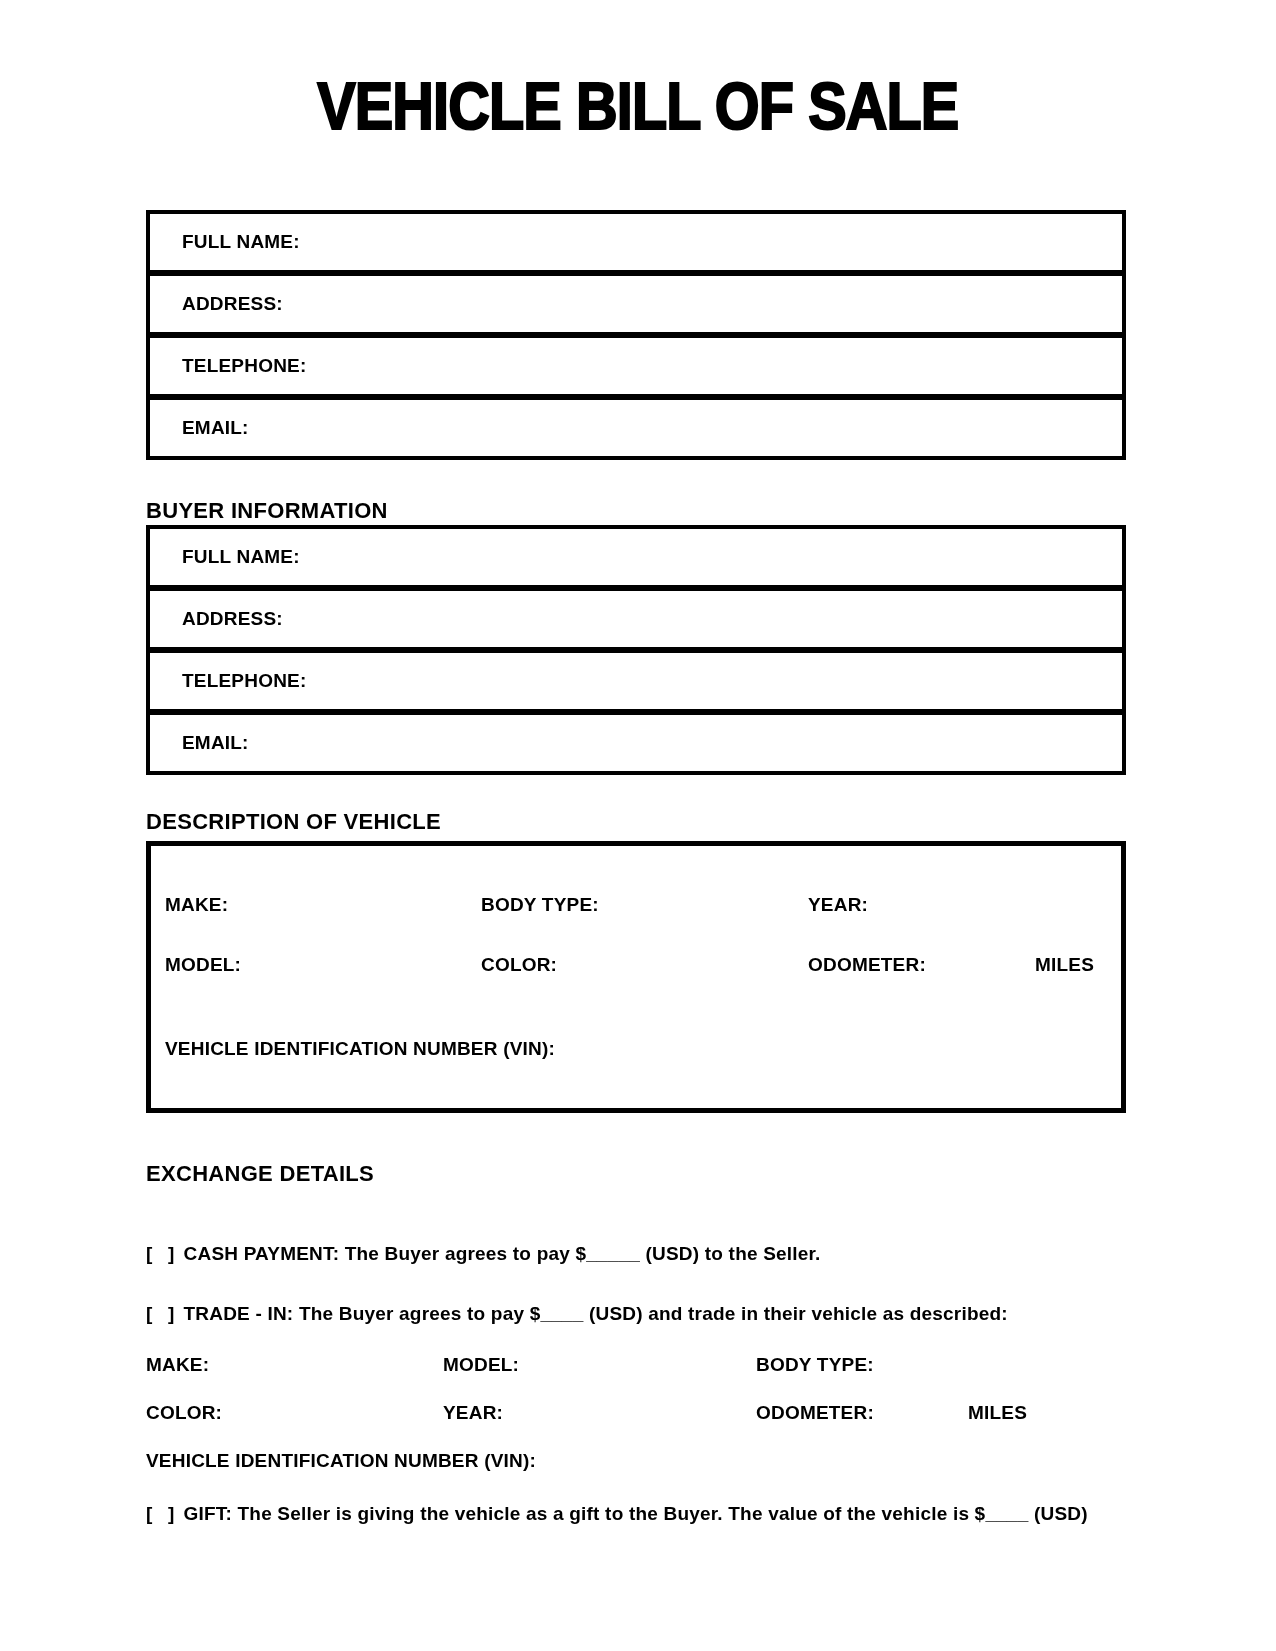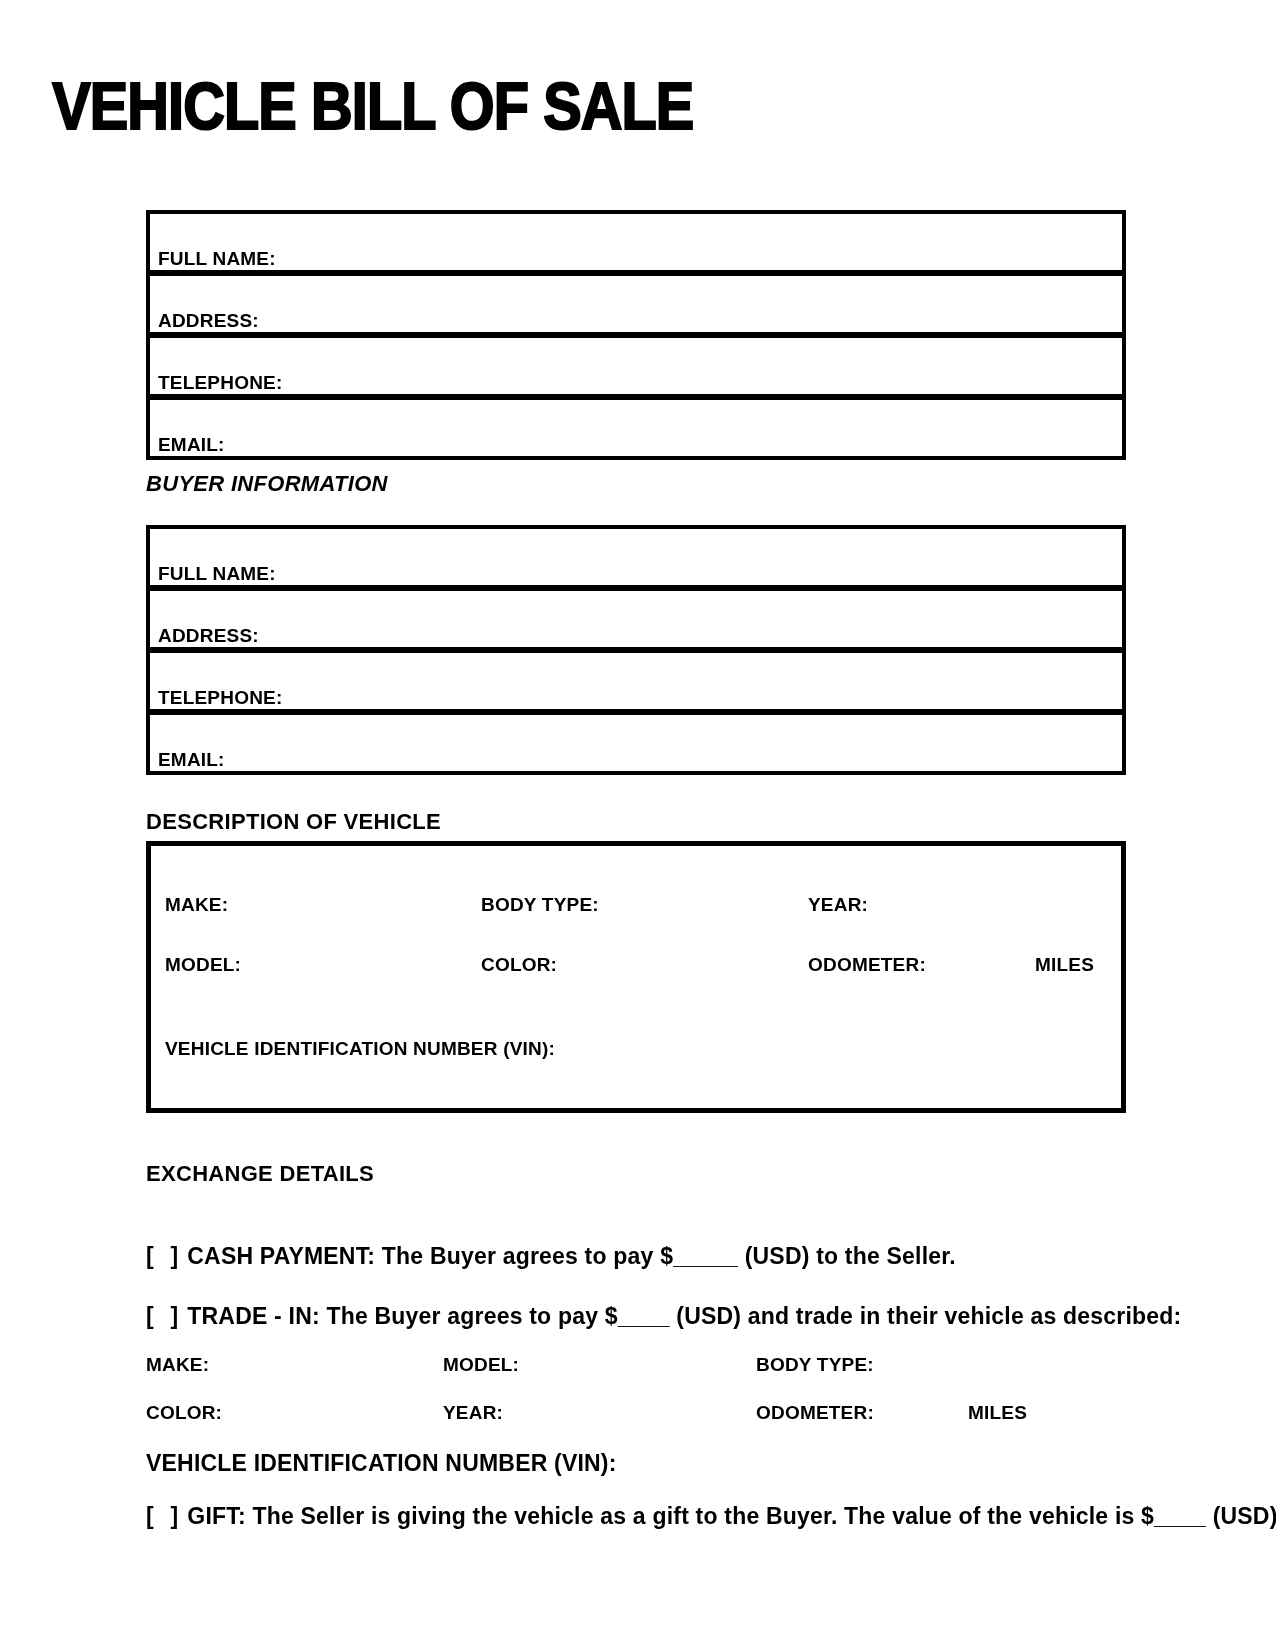--- a/index.html
+++ b/index.html
@@ -7,61 +7,61 @@
     position:relative;
     width:1276px; height:1651px;
     background:#ffffff;
     color:#000000;
     font-family:"Liberation Sans","DejaVu Sans",sans-serif;
     font-weight:bold;
     overflow:hidden;
   }
 
   
-  .title-wrap { position:absolute; top:72px; left:0; width:100%; }
+  .title-wrap { position:absolute; top:72px; left:0; width:100%; text-align:center; }
   .title-text {
     display:inline-block;
     font-size:67px; line-height:1; letter-spacing:-1px;
     transform:scaleX(0.86); transform-origin:center;
     -webkit-text-stroke:2.2px #000;
     white-space:nowrap;
   }
 
   
   .section-heading { position:absolute; left:146px; font-size:22px; letter-spacing:0.3px; line-height:1; }
   #seller-heading  { top:179px;margin-top:46px; }
-  #buyer-heading   { top:473px;font-style:italic; }
+  #buyer-heading   { top:500px; }
   #vehicle-heading { top:811px; }
   #exchange-heading{ top:1163px; }
 
   
   .info-box {
     position:absolute; left:146px; width:980px;
     border:4px solid #000; box-sizing:border-box;
     background:#fff;
   }
   #seller-box { top:210px; }
   #buyer-box  { top:525px; }
-  .field-row { height:56px; border-bottom:6px solid #000; display:flex; align-items:flex-end; padding-left:8px; }
+  .field-row { height:56px; border-bottom:6px solid #000; display:flex; align-items:center; padding-left:32px; }
   .field-row:last-child { border-bottom:none; }
   .field-label { font-size:19px; letter-spacing:0.2px; }
   .field-value { flex:1; height:100%; }
 
   
   .vehicle-box {
     position:absolute; left:146px; top:841px; width:980px; height:272px;
     border:5px solid #000; box-sizing:border-box; background:#fff;
   }
   .vbox-row { position:absolute; left:0; right:0; display:grid; padding-left:14px; font-size:19px; letter-spacing:0.2px; }
   #vrow1 { top:48px;  grid-template-columns:316px 327px 1fr; }
   #vrow2 { top:108px; grid-template-columns:316px 327px 227px 1fr; }
   #vrow3 { top:192px; grid-template-columns:1fr; }
 
   
-  .x-line { position:absolute; left:146px; font-size:23px; letter-spacing:0.2px; white-space:nowrap; line-height:1.2; }
+  .x-line { position:absolute; left:146px; font-size:19px; letter-spacing:0.2px; white-space:nowrap; line-height:1.2; }
   #cash-line  { top:1243px; }
   #trade-line { top:1303px; }
   #vin-line   { top:1450px; }
   #gift-line  { top:1503px;text-align:right; }
   .cbx { word-spacing:10px; margin-right:9px; }
 
   .trade-grid { position:absolute; left:146px; width:980px; display:grid; font-size:19px; letter-spacing:0.2px; }
   #trade-row1 { top:1354px; grid-template-columns:297px 313px 1fr; }
   #trade-row2 { top:1402px; grid-template-columns:297px 313px 212px 1fr; }
 </style>

